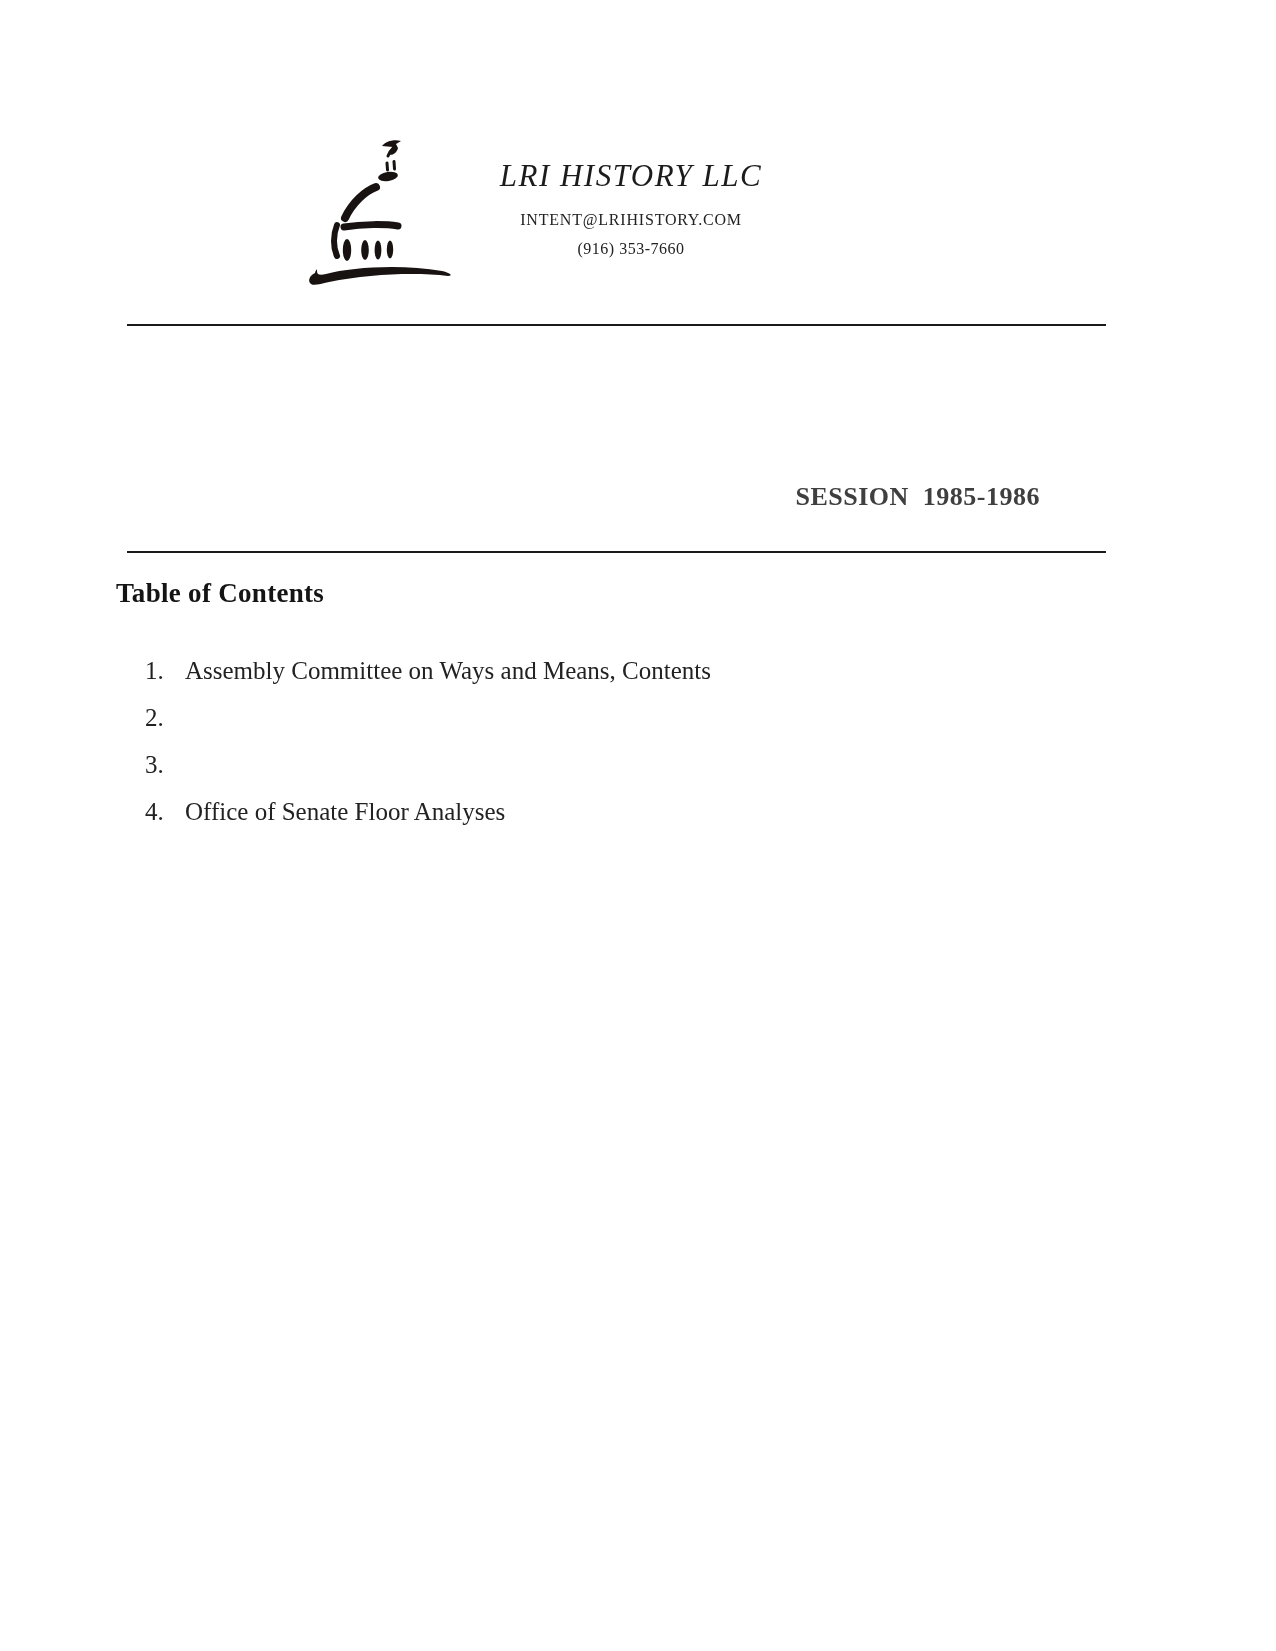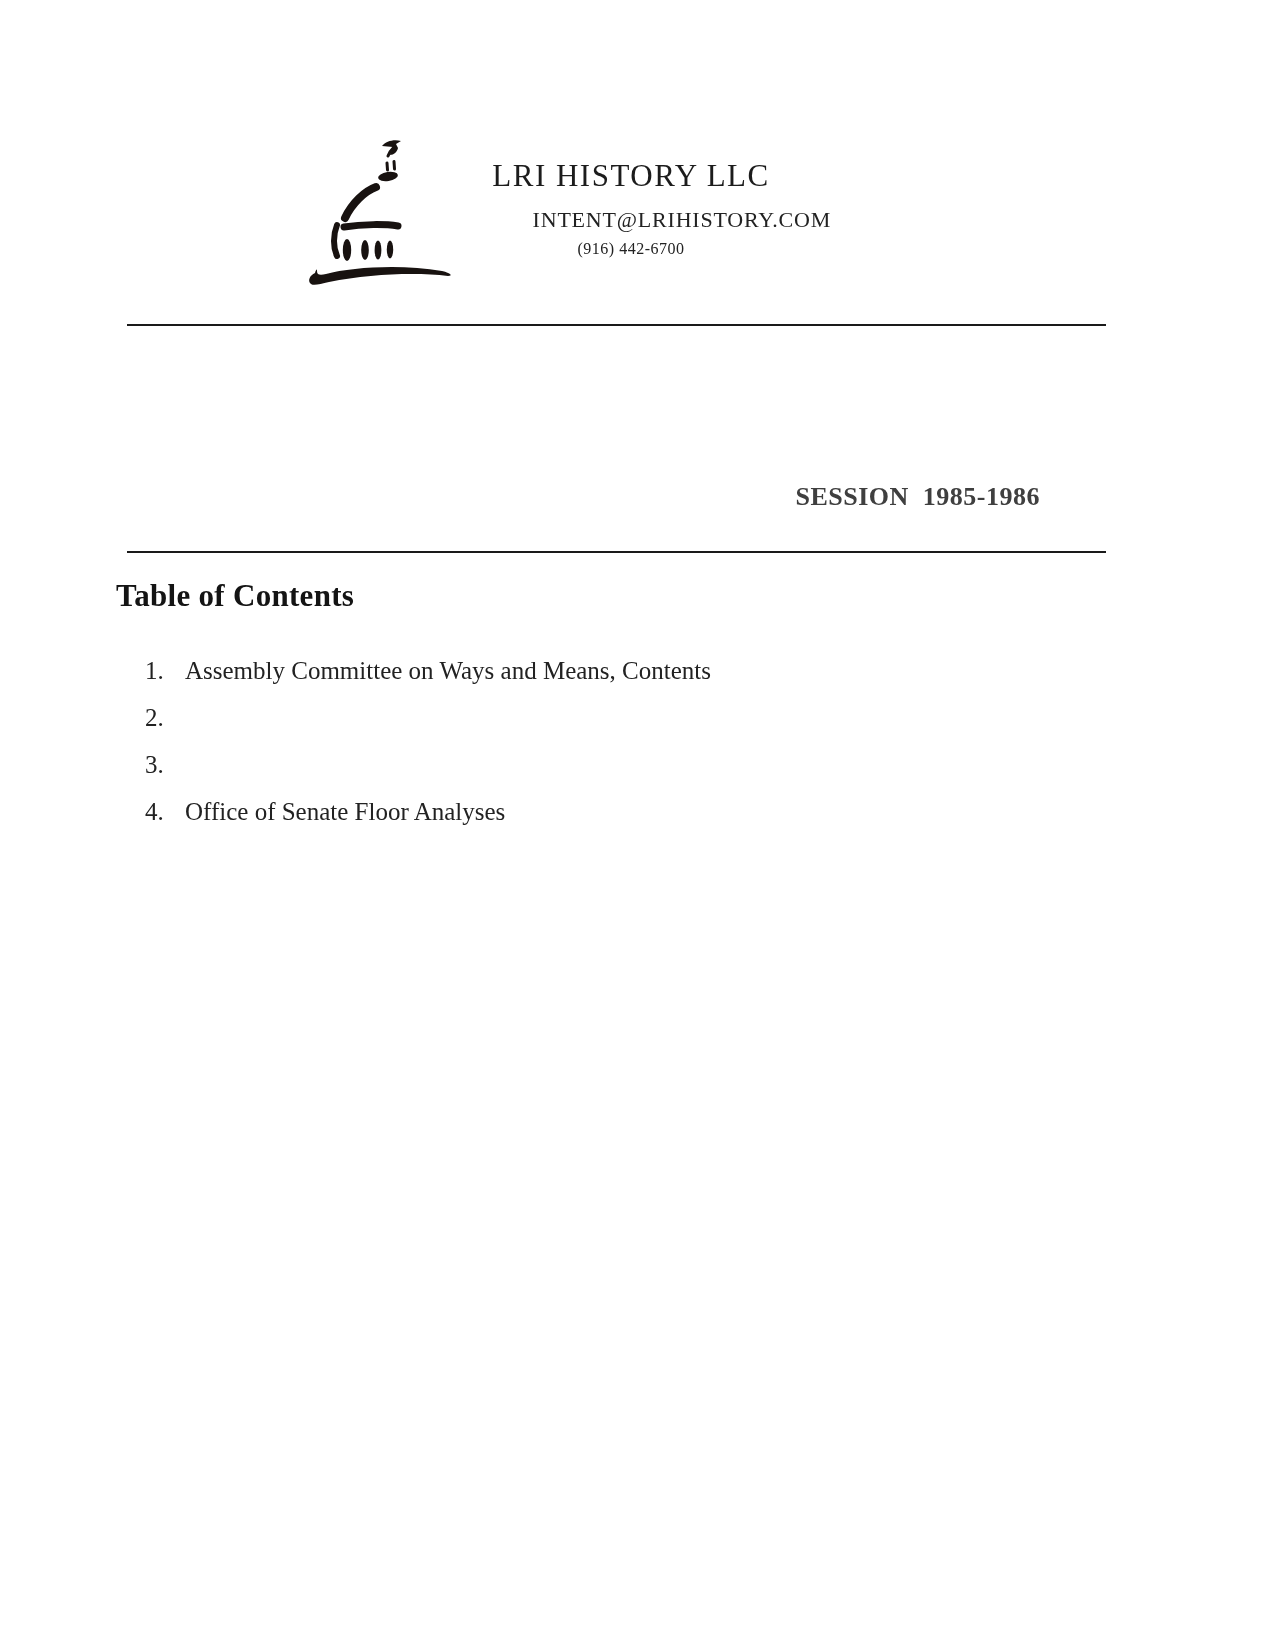--- a/index.html
+++ b/index.html
@@ -28,28 +28,28 @@
     text-align: center;
     color: #1c1c1c;
   }
   .company-name {
     font-size: 31px;
     letter-spacing: 1.5px;
     line-height: 36px;
     margin-bottom: 11px;
     color: #1c1c1c;
     white-space: nowrap;
+    font-style: italic;
   }
   .contact-line {
-    font-size: 22px;
+    font-size: 16px;
     letter-spacing: 0.8px;
     line-height: 30px;
     color: #222222;
     white-space: nowrap;
-    text-align: right;
   }
   .phone-line {
     font-size: 16px;
     letter-spacing: 0.5px;
     line-height: 28px;
     color: #222222;
     white-space: nowrap;
   }
   .rule {
     position: absolute;
@@ -69,21 +69,21 @@
     font-size: 26px;
     line-height: 45px;
     letter-spacing: 0.5px;
     color: #3f3f3f;
     white-space: pre;
   }
   .toc-heading {
     position: absolute;
     left: 116px;
     top: 578px;
-    font-size: 31px;
+    font-size: 27px;
     font-weight: bold;
     letter-spacing: 0.3px;
     color: #141414;
   }
   .toc-list {
     position: absolute;
     left: 145px;
     top: 656px;
     font-size: 25px;
     color: #222222;
@@ -134,21 +134,21 @@
       <path d="M25 148 C 20 150, 17 156, 21 159 C 24 161, 30 159, 39 157
                C 80 149, 125 147, 158 151 C 163 151, 161 148, 152 146
                C 112 139, 62 142, 36 149 C 30 150.5, 27 150, 27 146
                C 27 143, 26 145, 25 148 Z"></path>
     </g>
   </svg>
 
   <div class="header-text">
     <div class="company-name">LRI HISTORY LLC</div>
     <div class="contact-line">INTENT@LRIHISTORY.COM</div>
-    <div class="phone-line">(916) 442-6700</div>
+    <div class="phone-line">(916) 353-7660</div>
   </div>
 
   <div class="rule rule-top"></div>
 
   <div class="session-block">
     <div>SESSION  1985-1986</div>
   </div>
 
   <div class="rule rule-bottom"></div>
 

